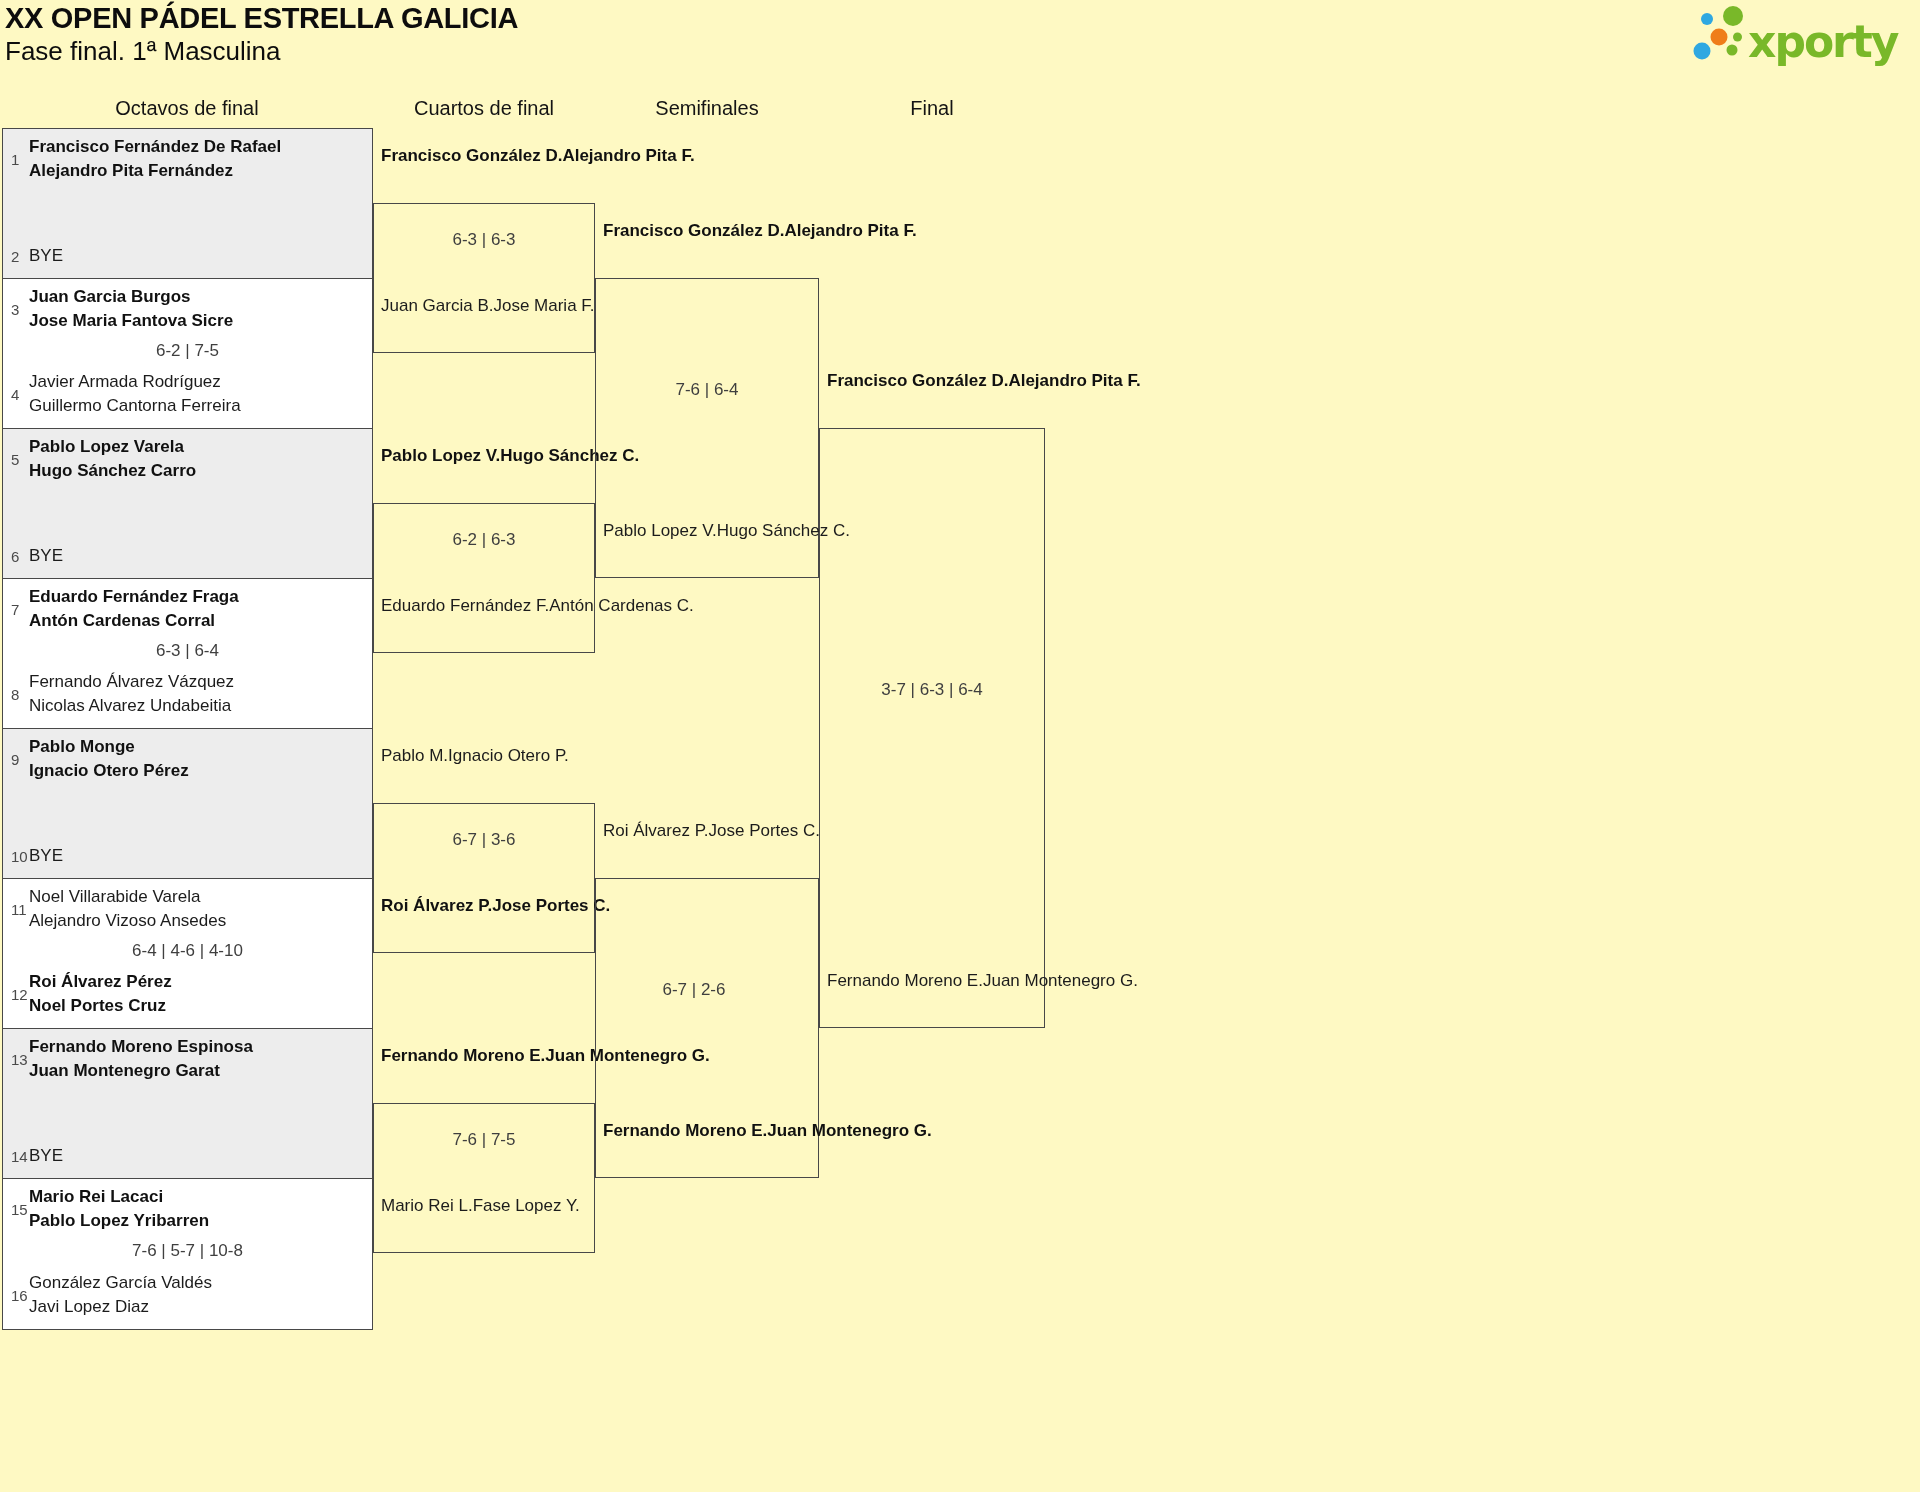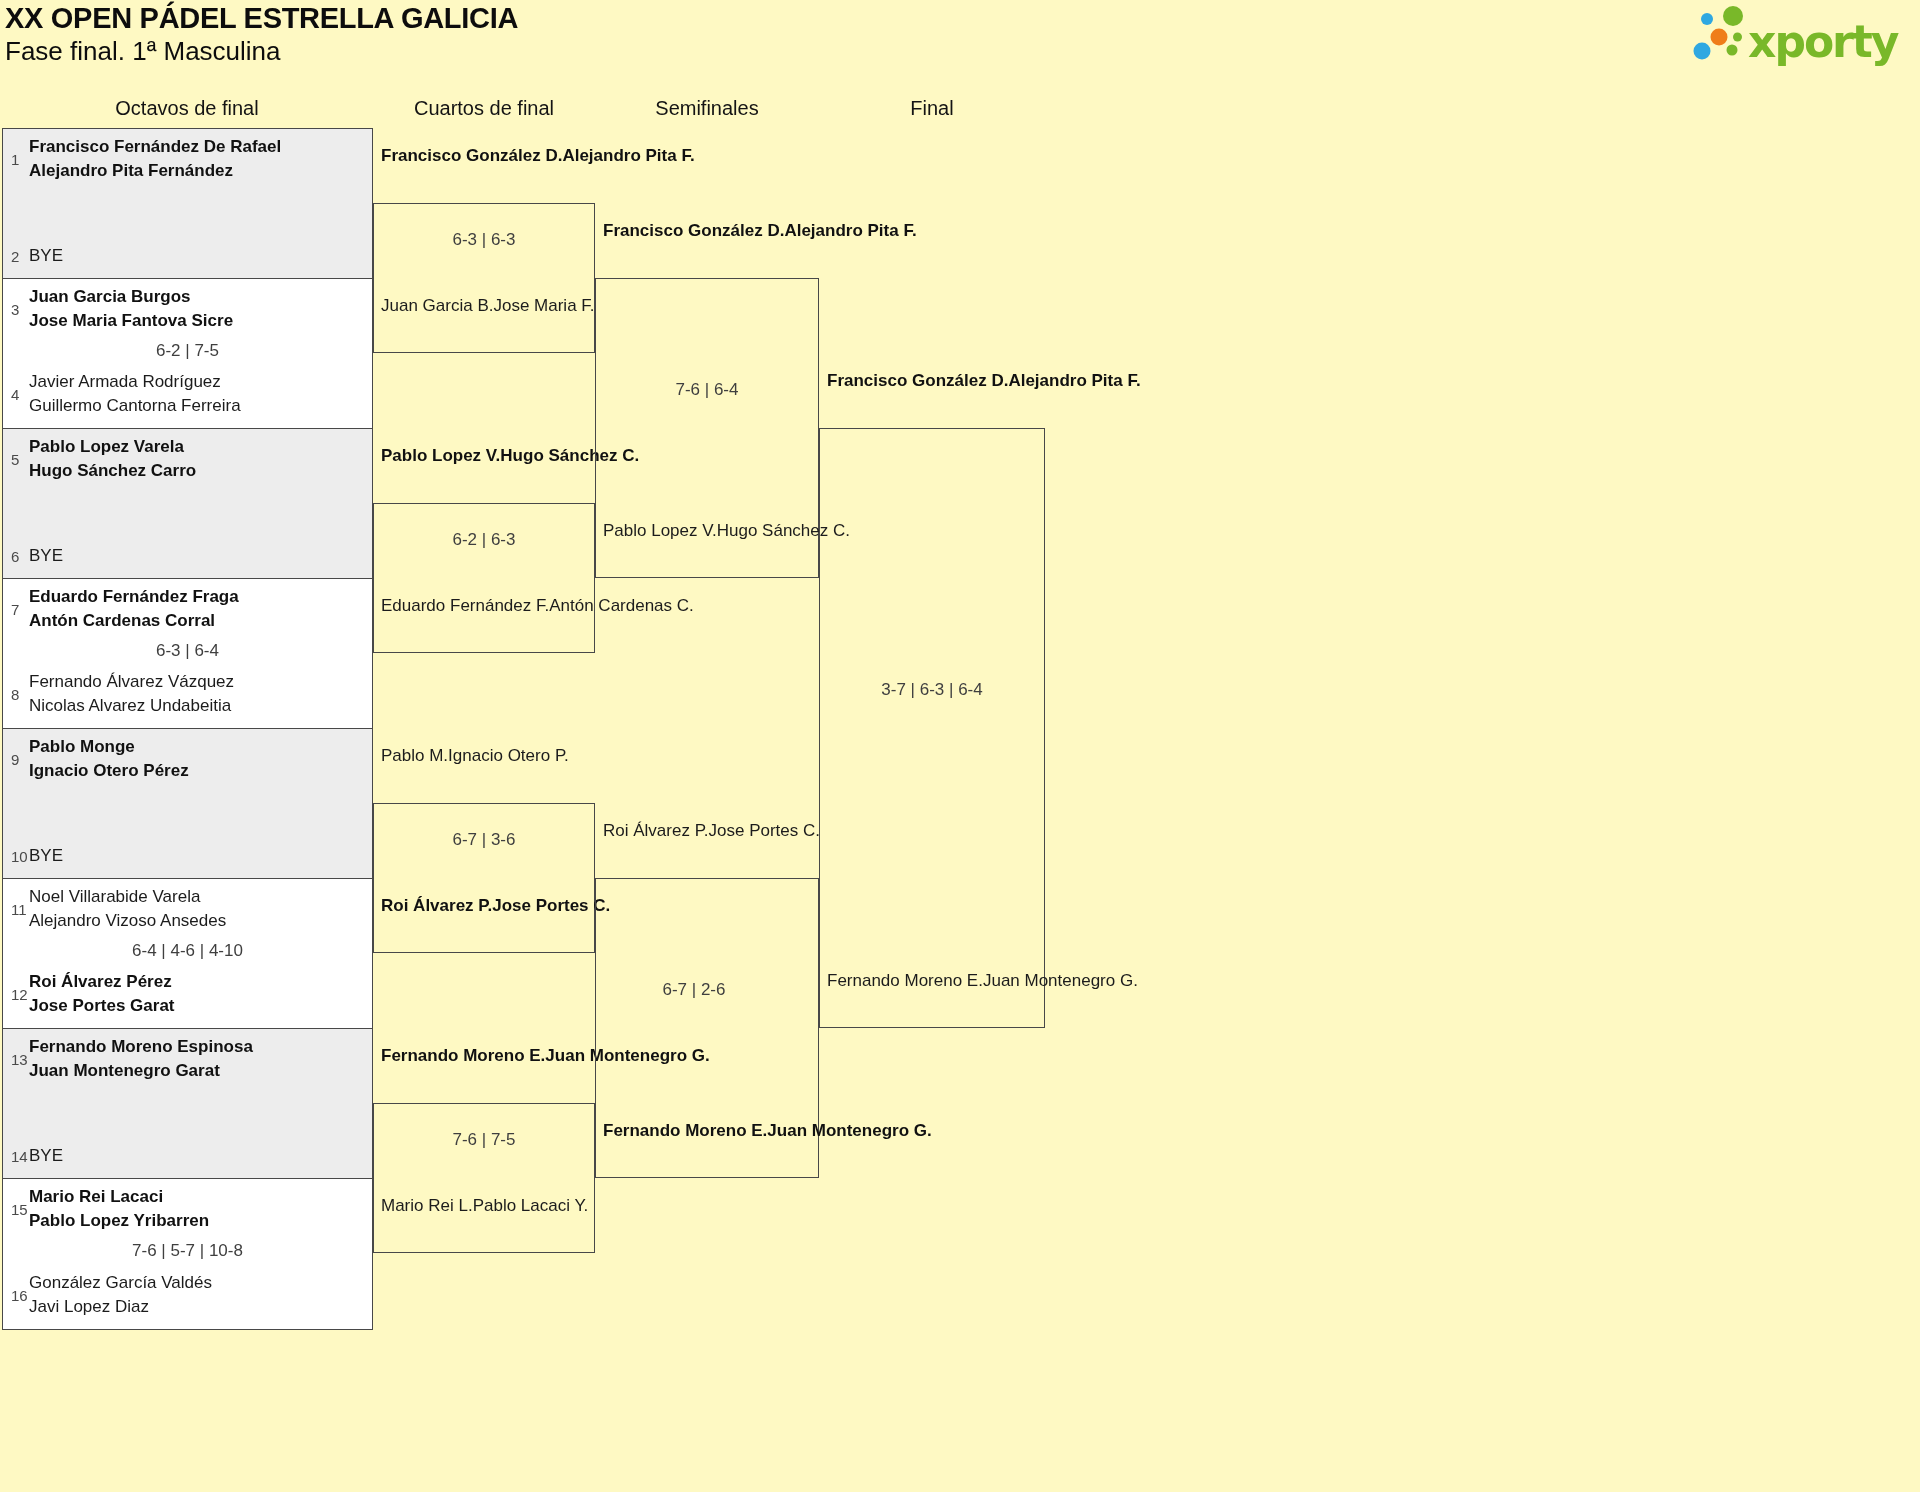--- a/index.html
+++ b/index.html
@@ -154,21 +154,21 @@
         <span class="names">
             <span class="nline">Noel Villarabide Varela</span>
             <span class="nline">Alejandro Vizoso Ansedes</span>
           </span>
       </div>
       <div class="oscore">6-4 | 4-6 | 4-10</div>
       <div class="team t-bot">
         <span class="seed">12</span>
         <span class="names winner">
             <span class="nline">Roi Álvarez Pérez</span>
-            <span class="nline">Jose Portes Garat</span>
+            <span class="nline">Noel Portes Cruz</span>
           </span>
       </div>
     </div>
 
     <div class="obox bye">
       <div class="team t-top">
         <span class="seed">13</span>
         <span class="names winner">
             <span class="nline">Fernando Moreno Espinosa</span>
             <span class="nline">Juan Montenegro Garat</span>
@@ -237,21 +237,21 @@
     </div>
 
   <div class="rbox" style="left:373px;top:1103px;width:222px;height:150px"></div>
   <div class="rlabel winner" style="left:381px;top:1043px">
       <span class="nline">Fernando Moreno E.</span>
       <span class="nline">Juan Montenegro G.</span>
     </div>
   <div class="rscore" style="left:373px;top:1127px;width:222px">7-6 | 7-5</div>
   <div class="rlabel" style="left:381px;top:1193px">
       <span class="nline">Mario Rei L.</span>
-      <span class="nline">Pablo Lacaci Y.</span>
+      <span class="nline">Fase Lopez Y.</span>
     </div>
 
   <div class="rbox" style="left:595px;top:278px;width:224px;height:300px"></div>
   <div class="rlabel winner" style="left:603px;top:218px">
       <span class="nline">Francisco González D.</span>
       <span class="nline">Alejandro Pita F.</span>
     </div>
   <div class="rscore" style="left:595px;top:377px;width:224px">7-6 | 6-4</div>
   <div class="rlabel" style="left:603px;top:518px">
       <span class="nline">Pablo Lopez V.</span>

